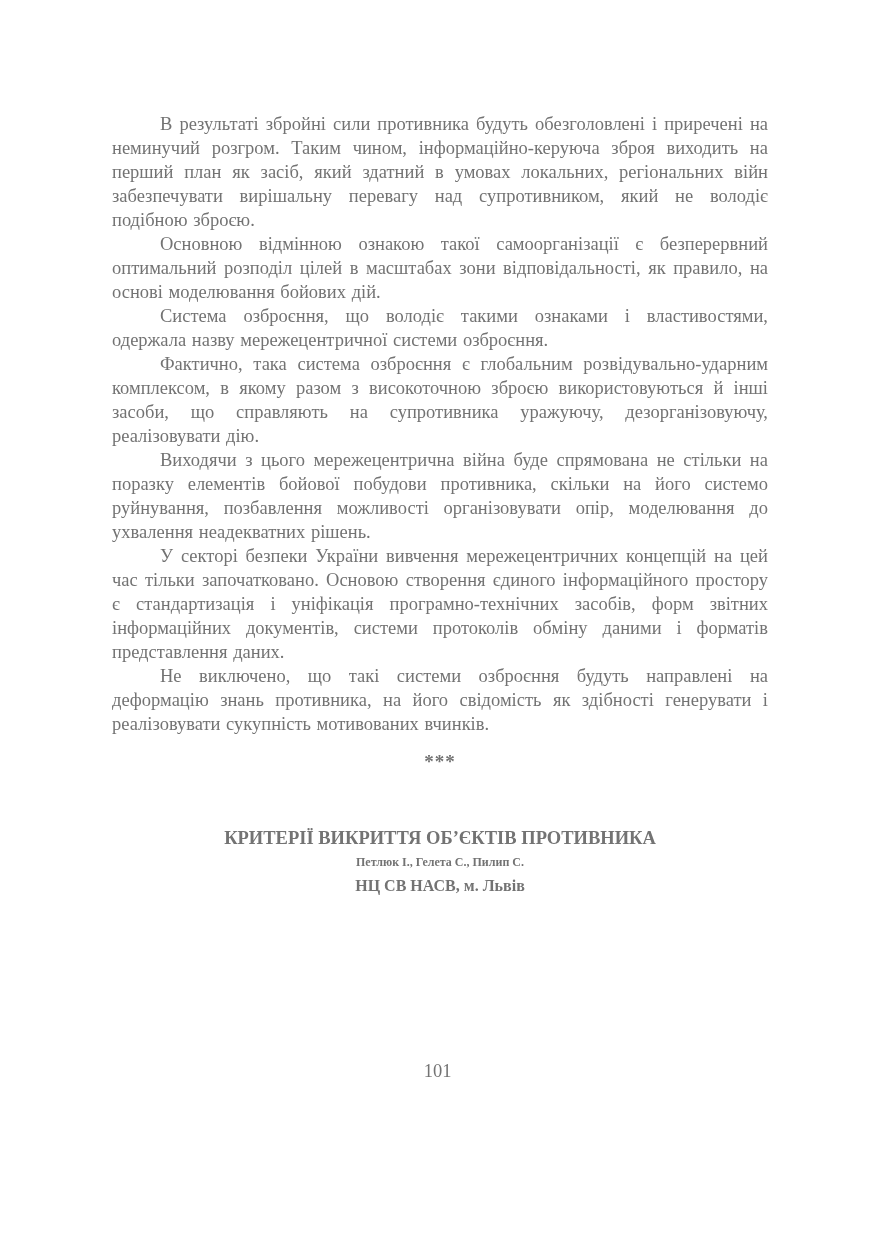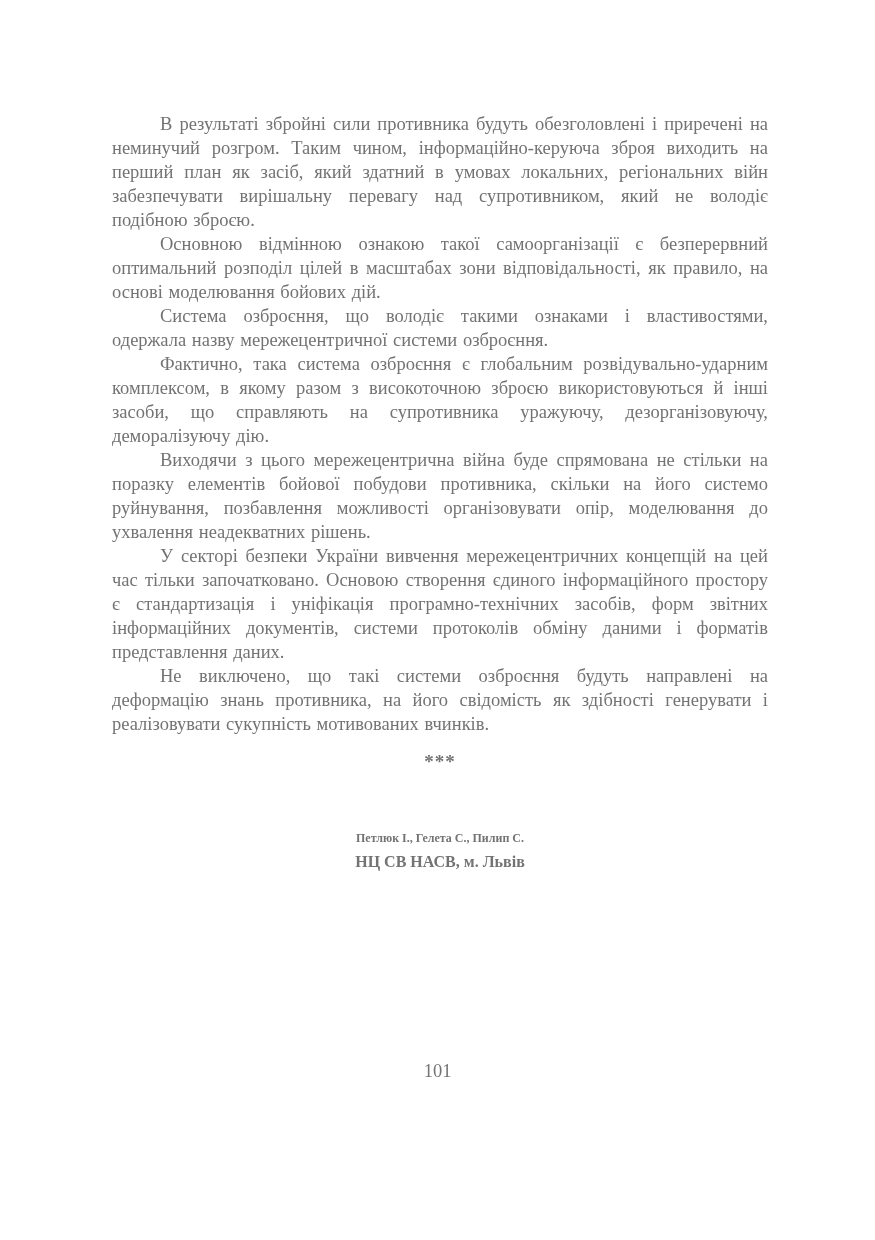--- a/index.html
+++ b/index.html
@@ -72,28 +72,29 @@
 </head>
 <body>
 
 <div class="page">
 
   <div class="text-block">
 
     <p class="body-par">В результаті збройні сили противника будуть обезголовлені і приречені на неминучий розгром. Таким чином, інформаційно-керуюча зброя виходить на перший план як засіб, який здатний в умовах локальних, регіональних війн забезпечувати вирішальну перевагу над супротивником, який не володіє подібною зброєю.</p>
     <p class="body-par">Основною відмінною ознакою такої самоорганізації є безперервний оптимальний розподіл цілей в масштабах зони відповідальності, як правило, на основі моделювання бойових дій.</p>
     <p class="body-par">Система озброєння, що володіє такими ознаками і властивостями, одержала назву мережецентричної системи озброєння.</p>
-    <p class="body-par">Фактично, така система озброєння є глобальним розвідувально-ударним комплексом, в якому разом з високоточною зброєю використовуються й інші засоби, що справляють на супротивника уражуючу, дезорганізовуючу, деморалізуючу дію.</p>
+    <p class="body-par">Фактично, така система озброєння є глобальним розвідувально-ударним комплексом, в якому разом з високоточною зброєю використовуються й інші засоби, що справляють на супротивника уражуючу, дезорганізовуючу, реалізовувати дію.</p>
     <p class="body-par">Виходячи з цього мережецентрична війна буде спрямована не стільки на поразку елементів бойової побудови противника, скільки на його системо руйнування, позбавлення можливості організовувати опір, моделювання до ухвалення неадекватних рішень.</p>
     <p class="body-par">У секторі безпеки України вивчення мережецентричних концепцій на цей час тільки започатковано. Основою створення єдиного інформаційного простору є стандартизація і уніфікація програмно-технічних засобів, форм звітних інформаційних документів, системи протоколів обміну даними і форматів представлення даних.</p>
     <p class="body-par">Не виключено, що такі системи озброєння будуть направлені на деформацію знань противника, на його свідомість як здібності генерувати і реалізовувати сукупність мотивованих вчинків.</p>
 
     <p class="separator">***</p>
 
     <div class="article-head">
+      <p class="article-title">КРИТЕРІЇ ВИКРИТТЯ ОБ’ЄКТІВ ПРОТИВНИКА</p>
       <p class="article-authors">Петлюк І., Гелета С., Пилип С.</p>
       <p class="article-affiliation">НЦ СВ НАСВ, м. Львів</p>
     </div>
 
 
   </div>
 
   <div class="page-number">101</div>
 
 </div>

